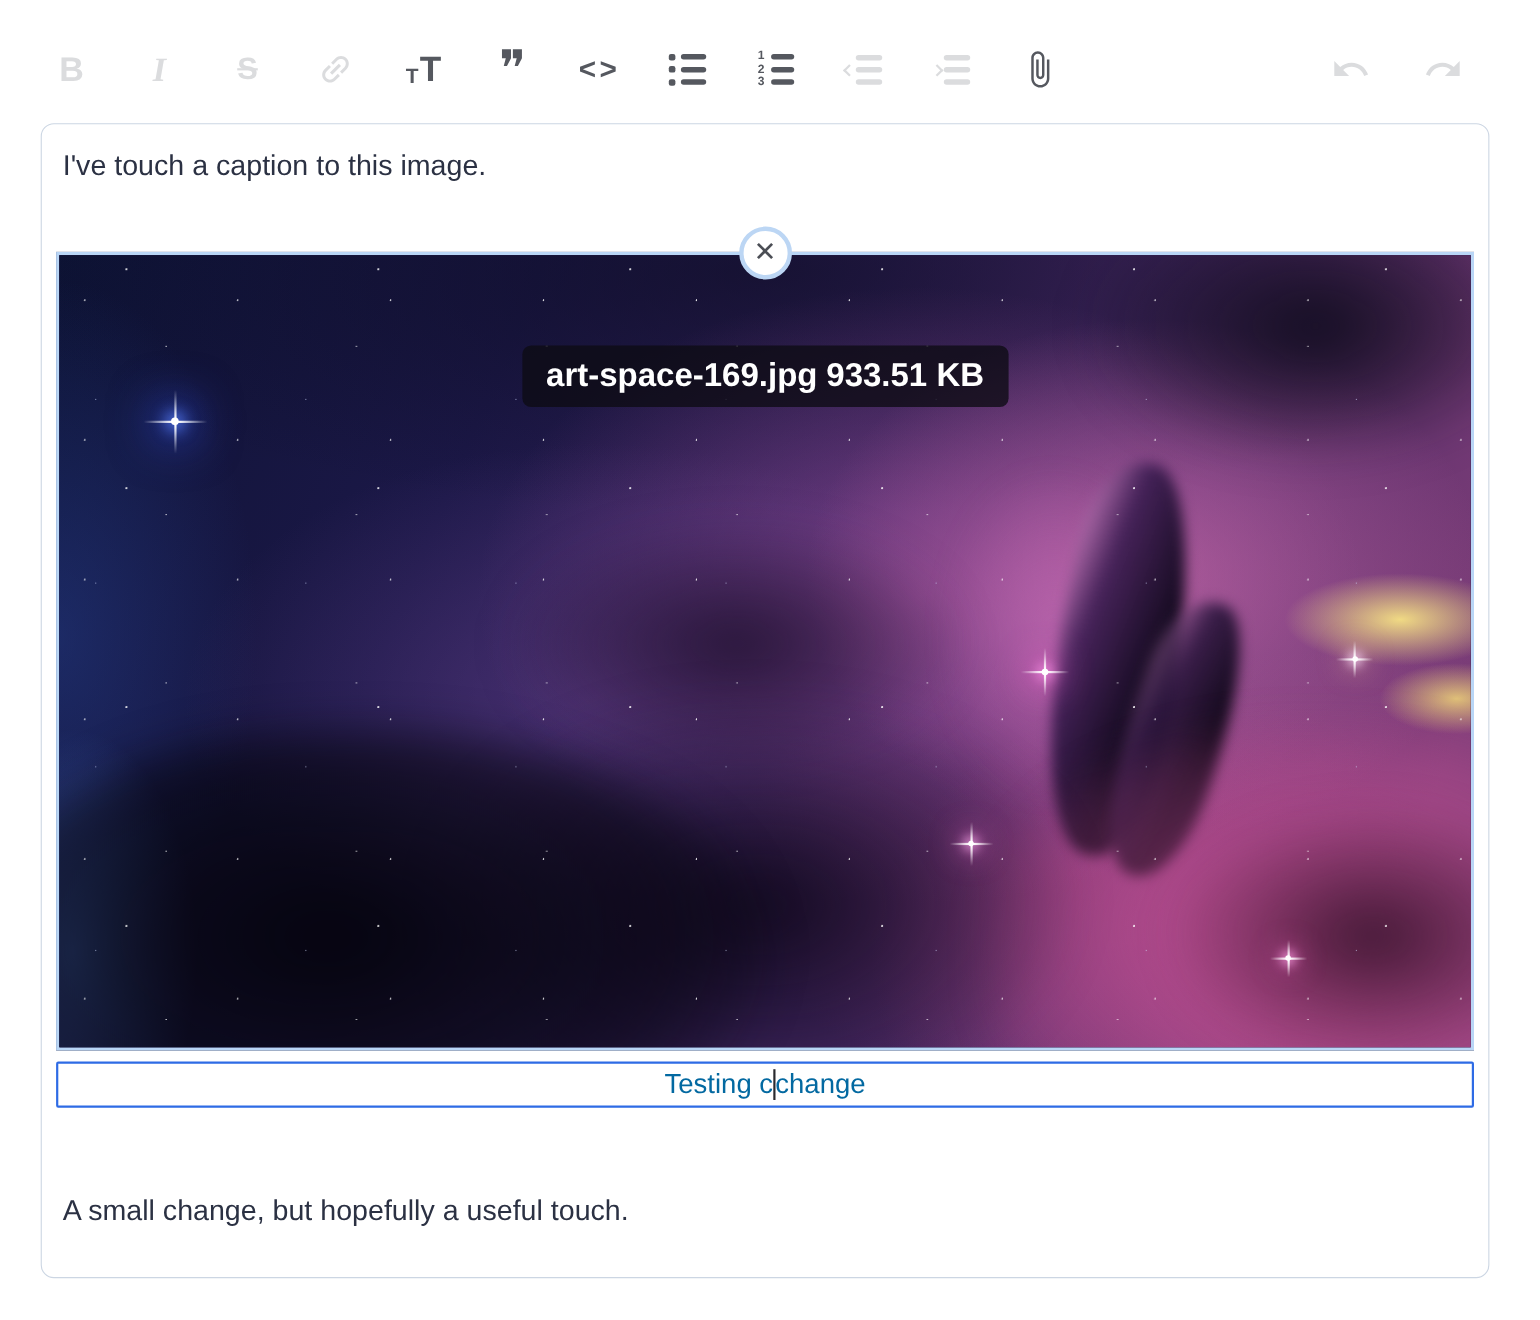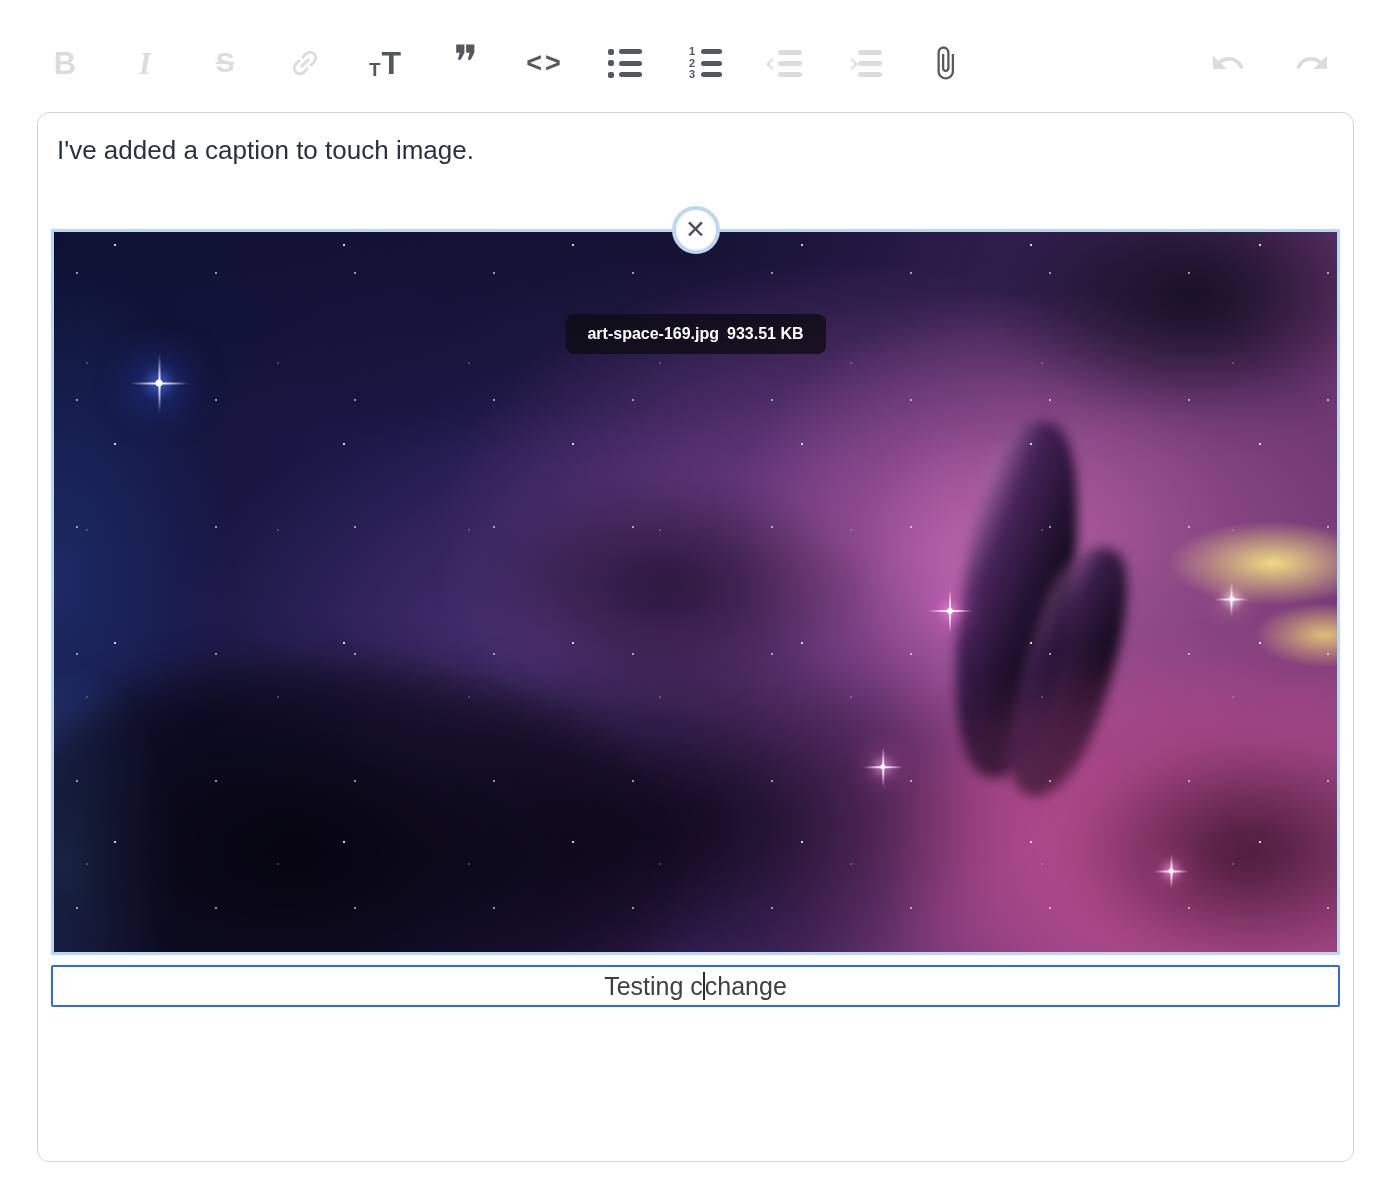--- a/index.html
+++ b/index.html
@@ -114,28 +114,28 @@
 
   
   .close-btn { position: absolute; top: -26px; left: 50%; transform: translateX(-50%);
     width: 48px; height: 48px; border-radius: 50%; background: #ffffff;
     border: 4px solid #bcd6f4; color: #4b4e55; font-size: 25px; line-height: 1;
     display: flex; align-items: center; justify-content: center; cursor: pointer;
     z-index: 5; padding-bottom: 2px; }
 
   
   .badge { position: absolute; top: 82px; left: 50%; transform: translateX(-50%);
-    background: rgba(13,12,19,0.78); color: #ffffff; font-size: 16px; font-weight: 600;
+    background: rgba(13,12,19,0.78); color: #ffffff; font-size: 30px; font-weight: 600;
     padding: 11px 22px; border-radius: 8px; white-space: nowrap; z-index: 4; }
   .badge .fsize { margin-left: 8px; font-weight: 600; }
 
   
   .caption-field { margin-top: 10px; height: 42px; border: 2px solid #2e6be5;
     border-radius: 2px; display: flex; align-items: center; justify-content: center;
-    font-size: 25px; color: #404040; cursor: text; background: #fff; }
+    font-size: 25px; color: #0369a1; cursor: text; background: #fff; }
   .caret { display: inline-block; width: 2px; height: 28px; background: #2a2a2e;
     margin: 0 0; vertical-align: -5px; animation: blink 1.1s steps(1) infinite; }
   @keyframes blink { 50% { opacity: 0; } }
 </style>
 </head>
 <body>
 
 <div class="toolbar">
   <div class="tb-group">
     <button class="tb-btn off">
@@ -226,21 +226,21 @@
     </button>
     <button class="tb-btn off">
       <svg class="svg-ico" width="38" height="38" viewBox="0 0 24 24">
         <path fill="currentColor" d="M18.4 10.6C16.55 8.99 14.15 8 11.5 8c-4.65 0-8.58 3.03-9.96 7.22L3.9 16c1.05-3.19 4.05-5.5 7.6-5.5 1.95 0 3.73.72 5.12 1.88L13 16h9V7l-3.6 3.6z"></path>
       </svg>
     </button>
   </div>
 </div>
 
 <div class="editor-box">
-  <p class="para">I've added a caption to touch image.</p>
+  <p class="para">I've touch a caption to this image.</p>
 
   <figure class="figure">
     <div class="nebula">
       <div class="cl cl-dark-tr"></div>
       <div class="cl cl-fil"></div>
       <div class="cl pillar1"></div>
       <div class="cl pillar2"></div>
       <div class="cl cl-dark-mid"></div>
       <div class="cl cl-pink-br"></div>
       <div class="cl cl-dark-br"></div>
@@ -282,13 +282,14 @@
       <span>art-space-169.jpg</span><span class="fsize">933.51 KB</span>
     </div>
   </figure>
 
   <div class="caption-field">
     <span>Testing c</span>
       <span class="caret"></span>
       <span>change</span>
   </div>
 
+  <p class="para second">A small change, but hopefully a useful touch.</p>
 </div>
 
 </body></html>

